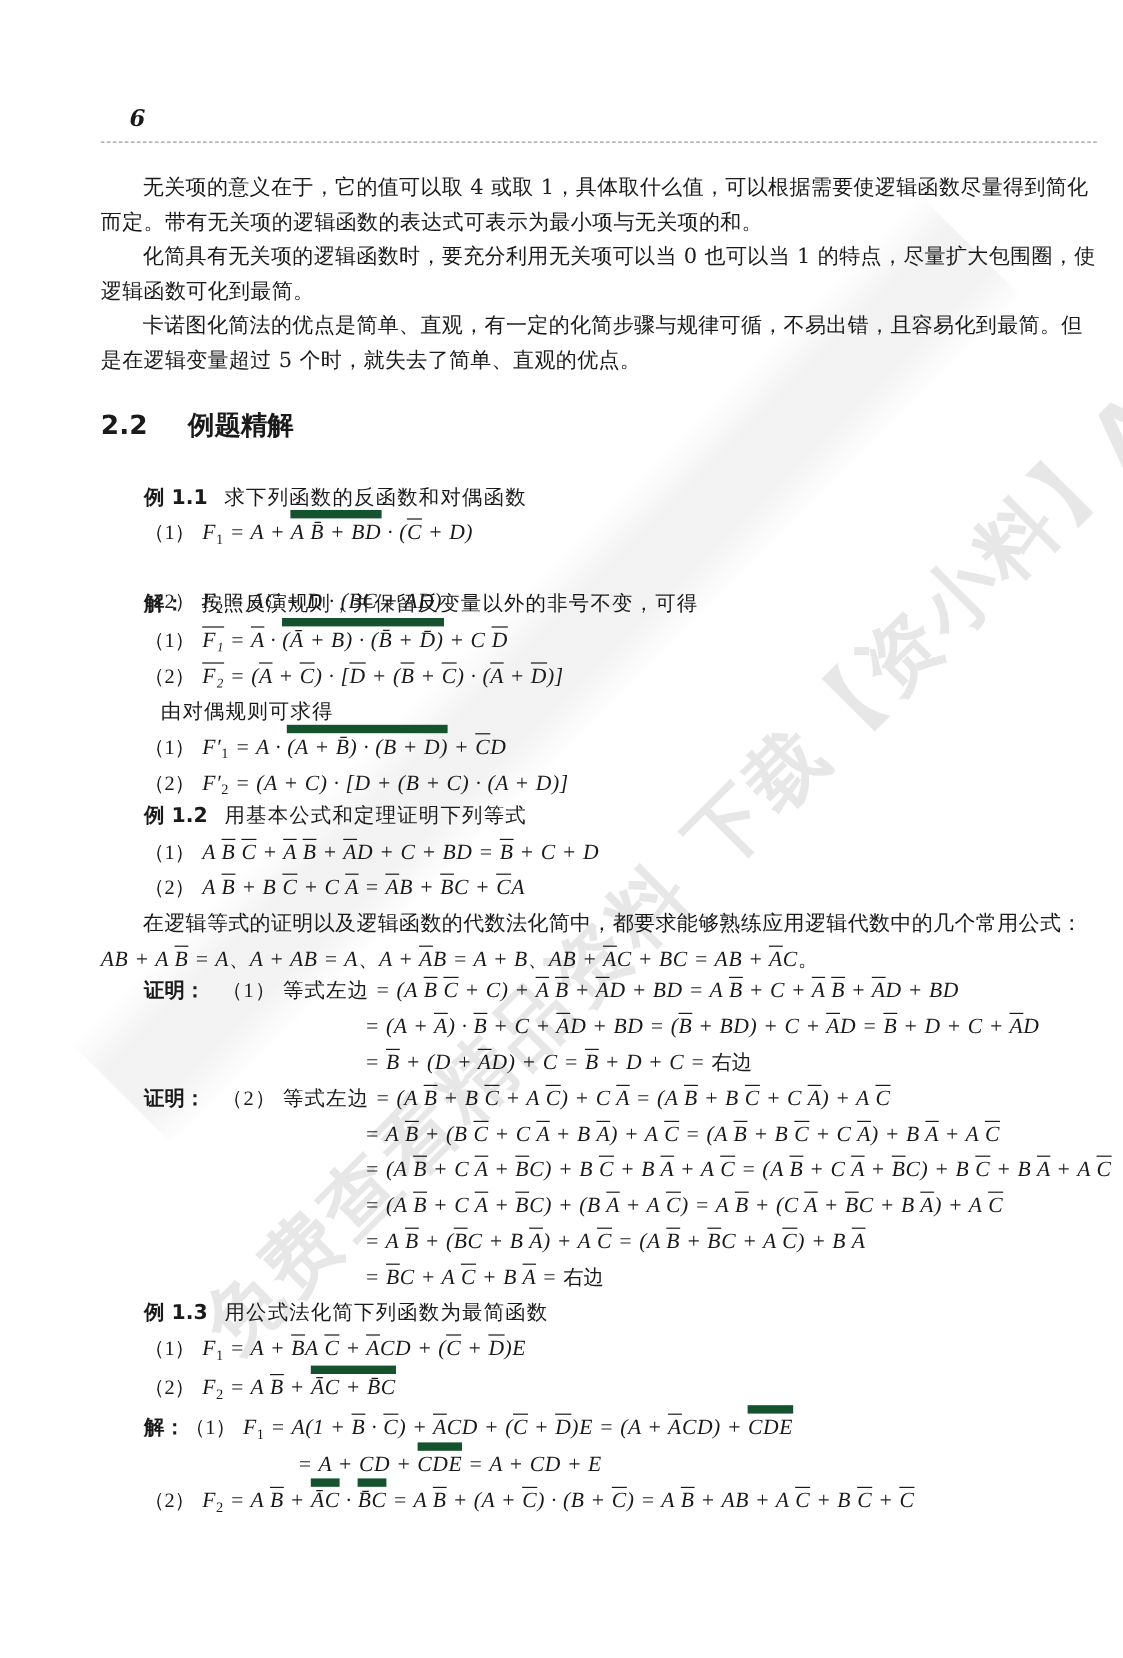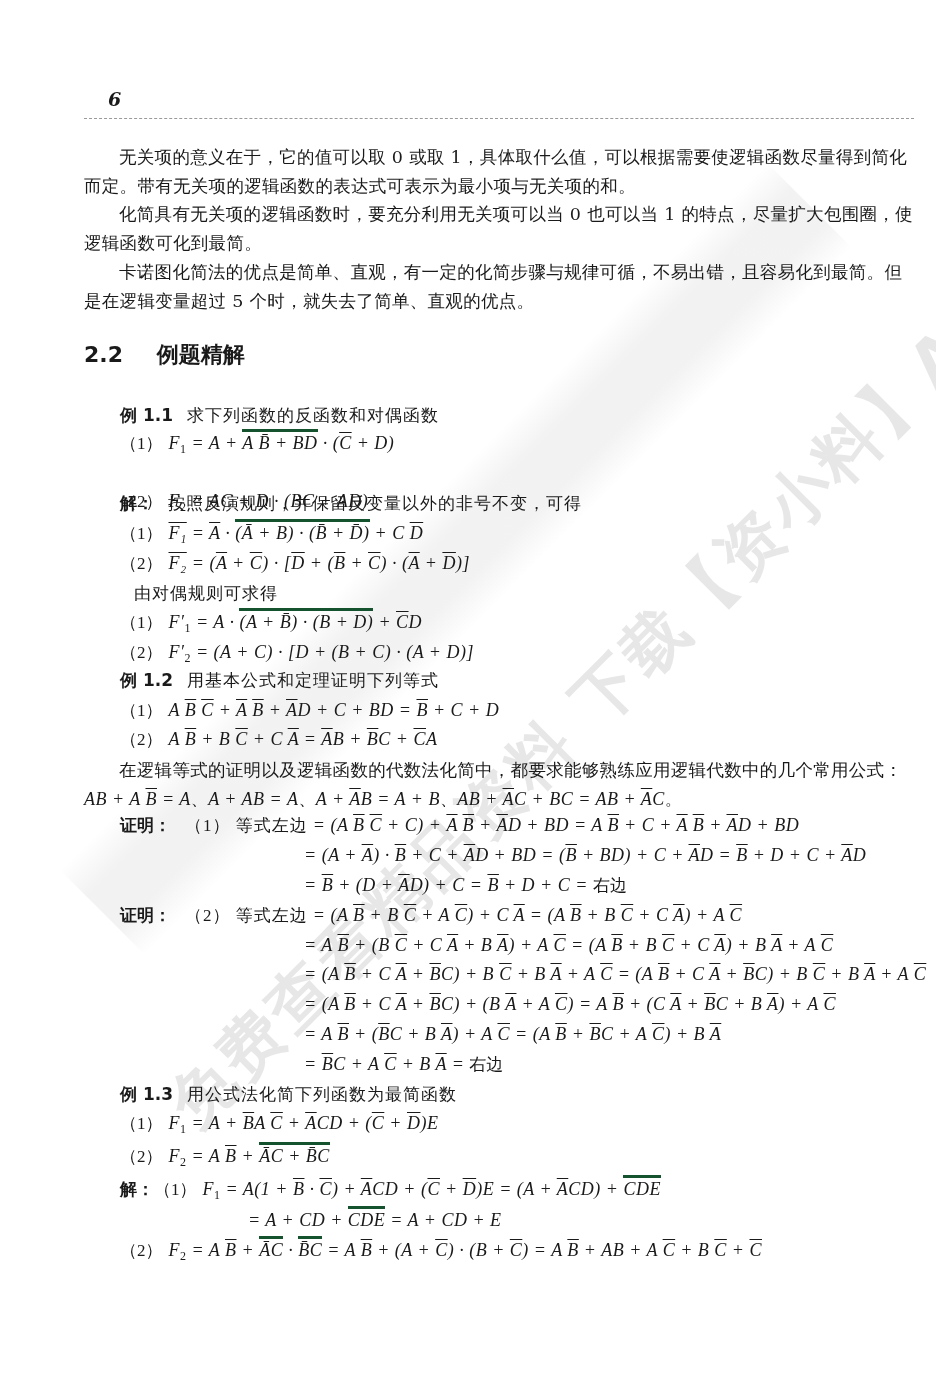--- a/index.html
+++ b/index.html
@@ -47,38 +47,38 @@
   }
   .section-title .num { margin-right: 26px; }
   .line {
     position: absolute; left: 120px; font-size: 17px; line-height: 26px;
     white-space: nowrap;
   }
   .bold-label { font-weight: bold; font-family: "DejaVu Sans", sans-serif; }
   .ex-title { margin-left: 14px; letter-spacing: 1px; }
   .m { font-style: italic; font-family: "Liberation Serif", serif; font-size: 18px; letter-spacing: 0.5px; }
   .ov { text-decoration: overline; text-decoration-thickness: 1px; }
-  .ov2 { border-top: 3px solid #14532d; padding-top: 1px; }
+  .ov2 { border-top: 7px solid #14532d; padding-top: 1px; }
   .sub { font-size: 12px; vertical-align: -4px; font-style: normal; }
   .num-label { font-style: normal; margin-right: 6px; }
   .cn { font-style: normal; font-family: Liberation Serif, serif; font-size: 17px; }
 </style>
 </head>
 <body>
 
 <div class="watermark">
   <div class="wm-band"></div>
   <div class="wm-text">免费查看精品资料  下载【资小料】APP</div>
 </div>
 
 <div class="header">
   <span class="pageno">6</span>
 </div>
 
-<div class="para" style="top:143px;">无关项的意义在于，它的值可以取 0 或取 1，具体取什么值，可以根据需要使逻辑函数尽量得到简化而定。带有无关项的逻辑函数的表达式可表示为最小项与无关项的和。</div>
+<div class="para" style="top:143px;">无关项的意义在于，它的值可以取 4 或取 1，具体取什么值，可以根据需要使逻辑函数尽量得到简化而定。带有无关项的逻辑函数的表达式可表示为最小项与无关项的和。</div>
 <div class="para" style="top:200px;">化简具有无关项的逻辑函数时，要充分利用无关项可以当 0 也可以当 1 的特点，尽量扩大包围圈，使逻辑函数可化到最简。</div>
 <div class="para" style="top:258px;">卡诺图化简法的优点是简单、直观，有一定的化简步骤与规律可循，不易出错，且容易化到最简。但是在逻辑变量超过 5 个时，就失去了简单、直观的优点。</div>
 
 <div class="section-title">
   <span class="num">2.2</span>
   <span>例题精解</span>
 </div>
 
 <div id="lines">
     <div class="line" style="top: 402px; left: 120px;"><span class="bold-label">例 1.1</span><span class="cn ex-title">求下列函数的反函数和对偶函数</span></div>

